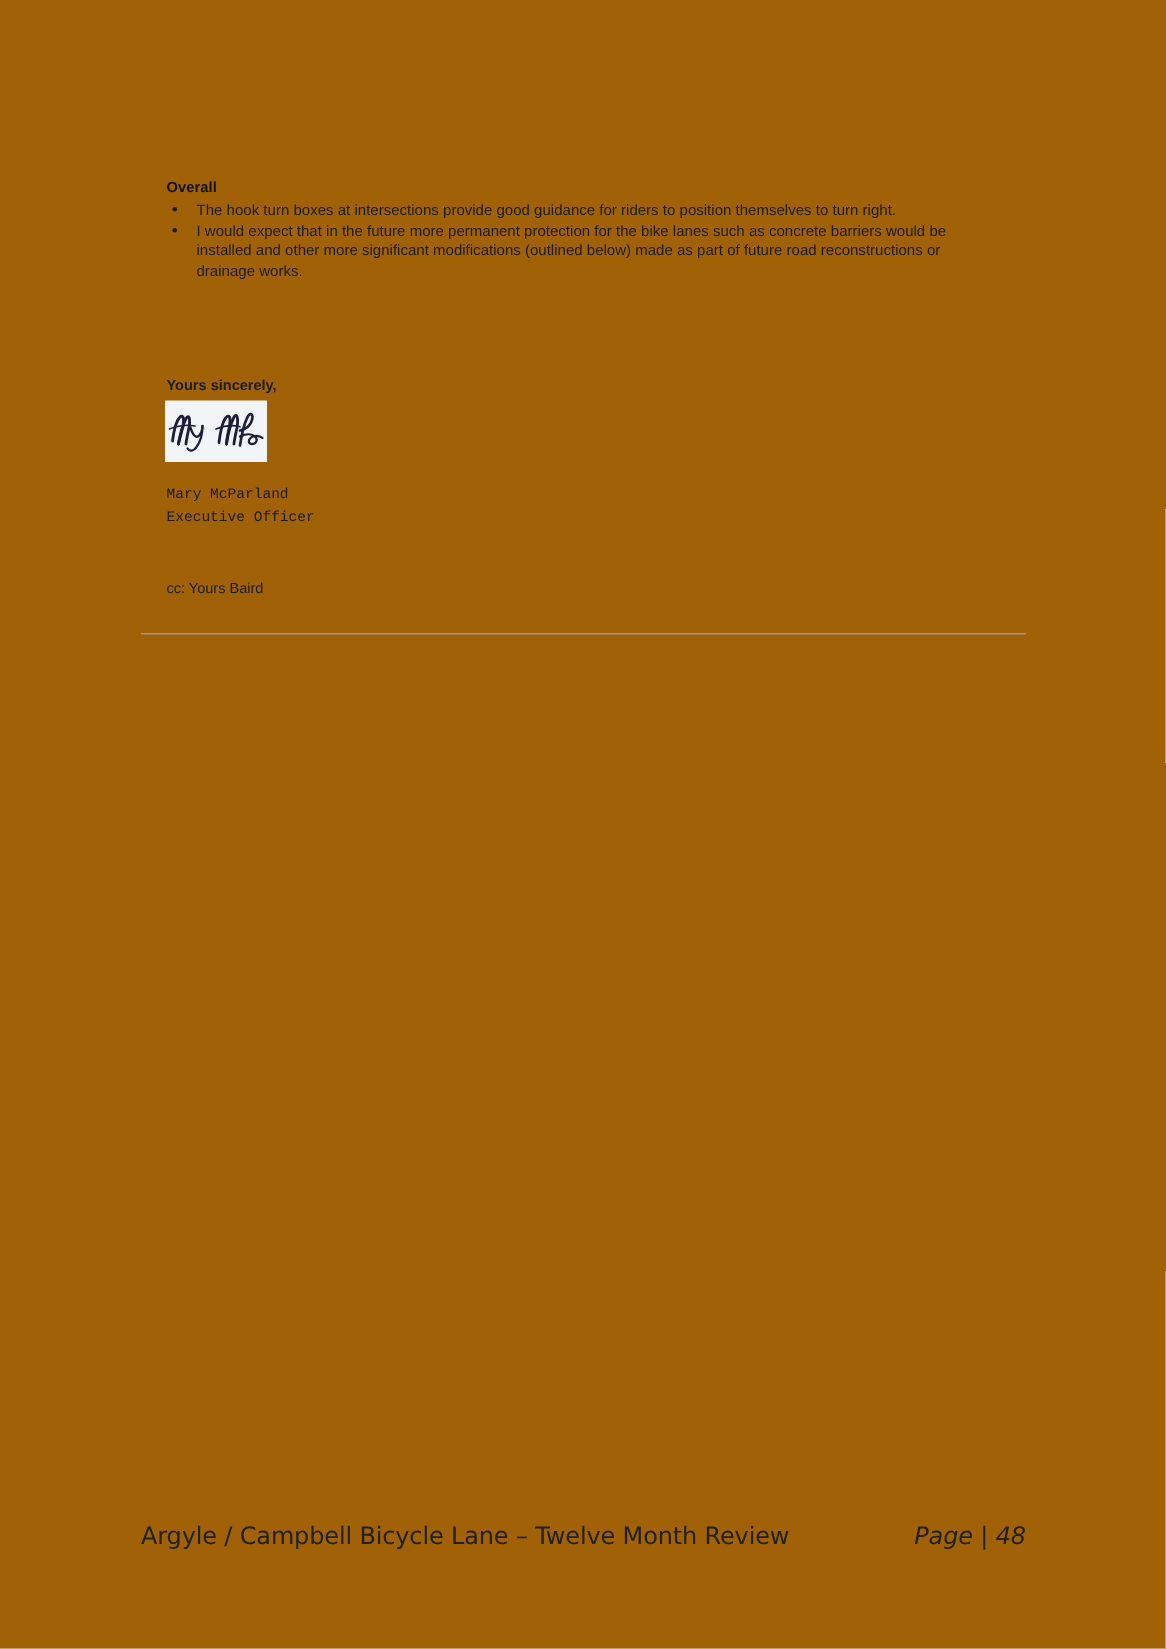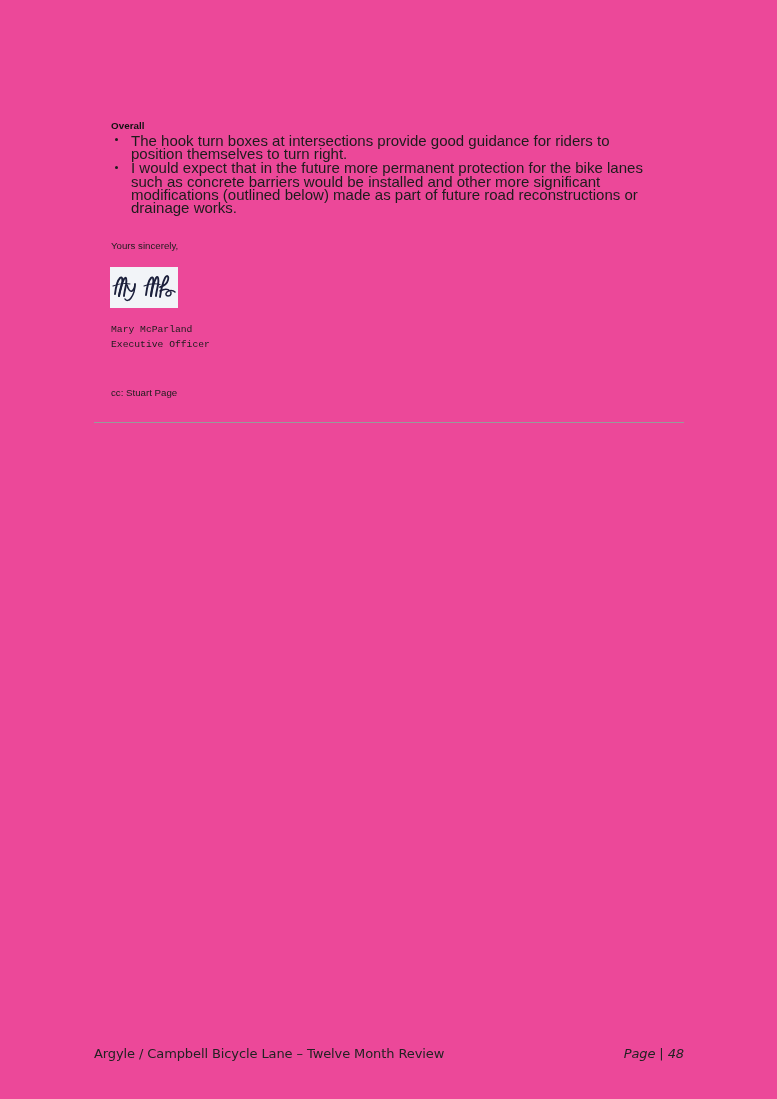--- a/index.html
+++ b/index.html
@@ -14,21 +14,21 @@
     position: relative;
     overflow: hidden;
     font-family: "Liberation Sans", sans-serif;
     color: #1a1a1a;
     -webkit-font-smoothing: antialiased;
   }
 
   .page {
     position: absolute;
     inset: 0;
-    background: #ec4899;
+    background: #a16207;
   }
 
   
   .content {
     position: absolute;
     left: 111px;
     top: 119px;
     width: 552px;
   }
 
@@ -44,21 +44,21 @@
 
   ul.bullet-list {
     list-style: none;
     margin: 0;
     padding: 0;
   }
 
   li.bullet-item {
     position: relative;
     padding-left: 20px;
-    font-size: 15px;
+    font-size: 10px;
     line-height: 13.2px;
     color: #1c1c1c;
     margin: 0 0 1px 0;
     letter-spacing: 0.01px;
   }
   li.bullet-item .bullet-marker {
     position: absolute;
     left: 4px;
     top: 4.2px;
     width: 3px;
@@ -68,22 +68,23 @@
     display: block;
   }
   li.bullet-item .bullet-text {
     display: block;
   }
 
   
   .closing {
     position: absolute;
     left: 111px;
-    top: 239px;
+    top: 251px;
     width: 420px;
+    font-weight: bold;
   }
 
   .closing-salutation {
     font-size: 9.7px;
     line-height: 13px;
     color: #1c1c1c;
     margin: 0;
   }
 
   .signature-wrap {
@@ -134,26 +135,26 @@
     border: 0;
     border-top: 1.1px solid #9a9a9a;
     margin: 0;
   }
 
   
   .page-footer {
     position: absolute;
     left: 94px;
     right: 93px;
-    top: 1046px;
+    top: 1014px;
     display: flex;
     align-items: baseline;
     justify-content: space-between;
     font-family: "DejaVu Sans", sans-serif;
-    font-size: 13px;
+    font-size: 16px;
     color: #222222;
     letter-spacing: -0.1px;
   }
   .footer-title {
     white-space: nowrap;
   }
   .footer-page {
     white-space: nowrap;
     font-style: italic;
   }
@@ -204,21 +205,21 @@
         <path d="M50 24 C54 22, 58 22, 60 24 C62 26, 61 29, 58 29 C56 29, 55 27, 57 25 C59 23, 63 23, 65 25" stroke-width="1.5"></path>
       </g>
     </svg>
   </div>
 
   <div class="signature-name-block">
     <p class="sig-line">Mary McParland</p>
     <p class="sig-line">Executive Officer</p>
   </div>
 
-  <div class="cc-line">cc: Stuart Page</div>
+  <div class="cc-line">cc: Yours Baird</div>
 
   <hr class="page-rule">
 
   <div class="page-footer">
     <span class="footer-title">Argyle / Campbell Bicycle Lane – Twelve Month Review</span>
     <span class="footer-page">Page | 48</span>
   </div>
 
 </div>
 

